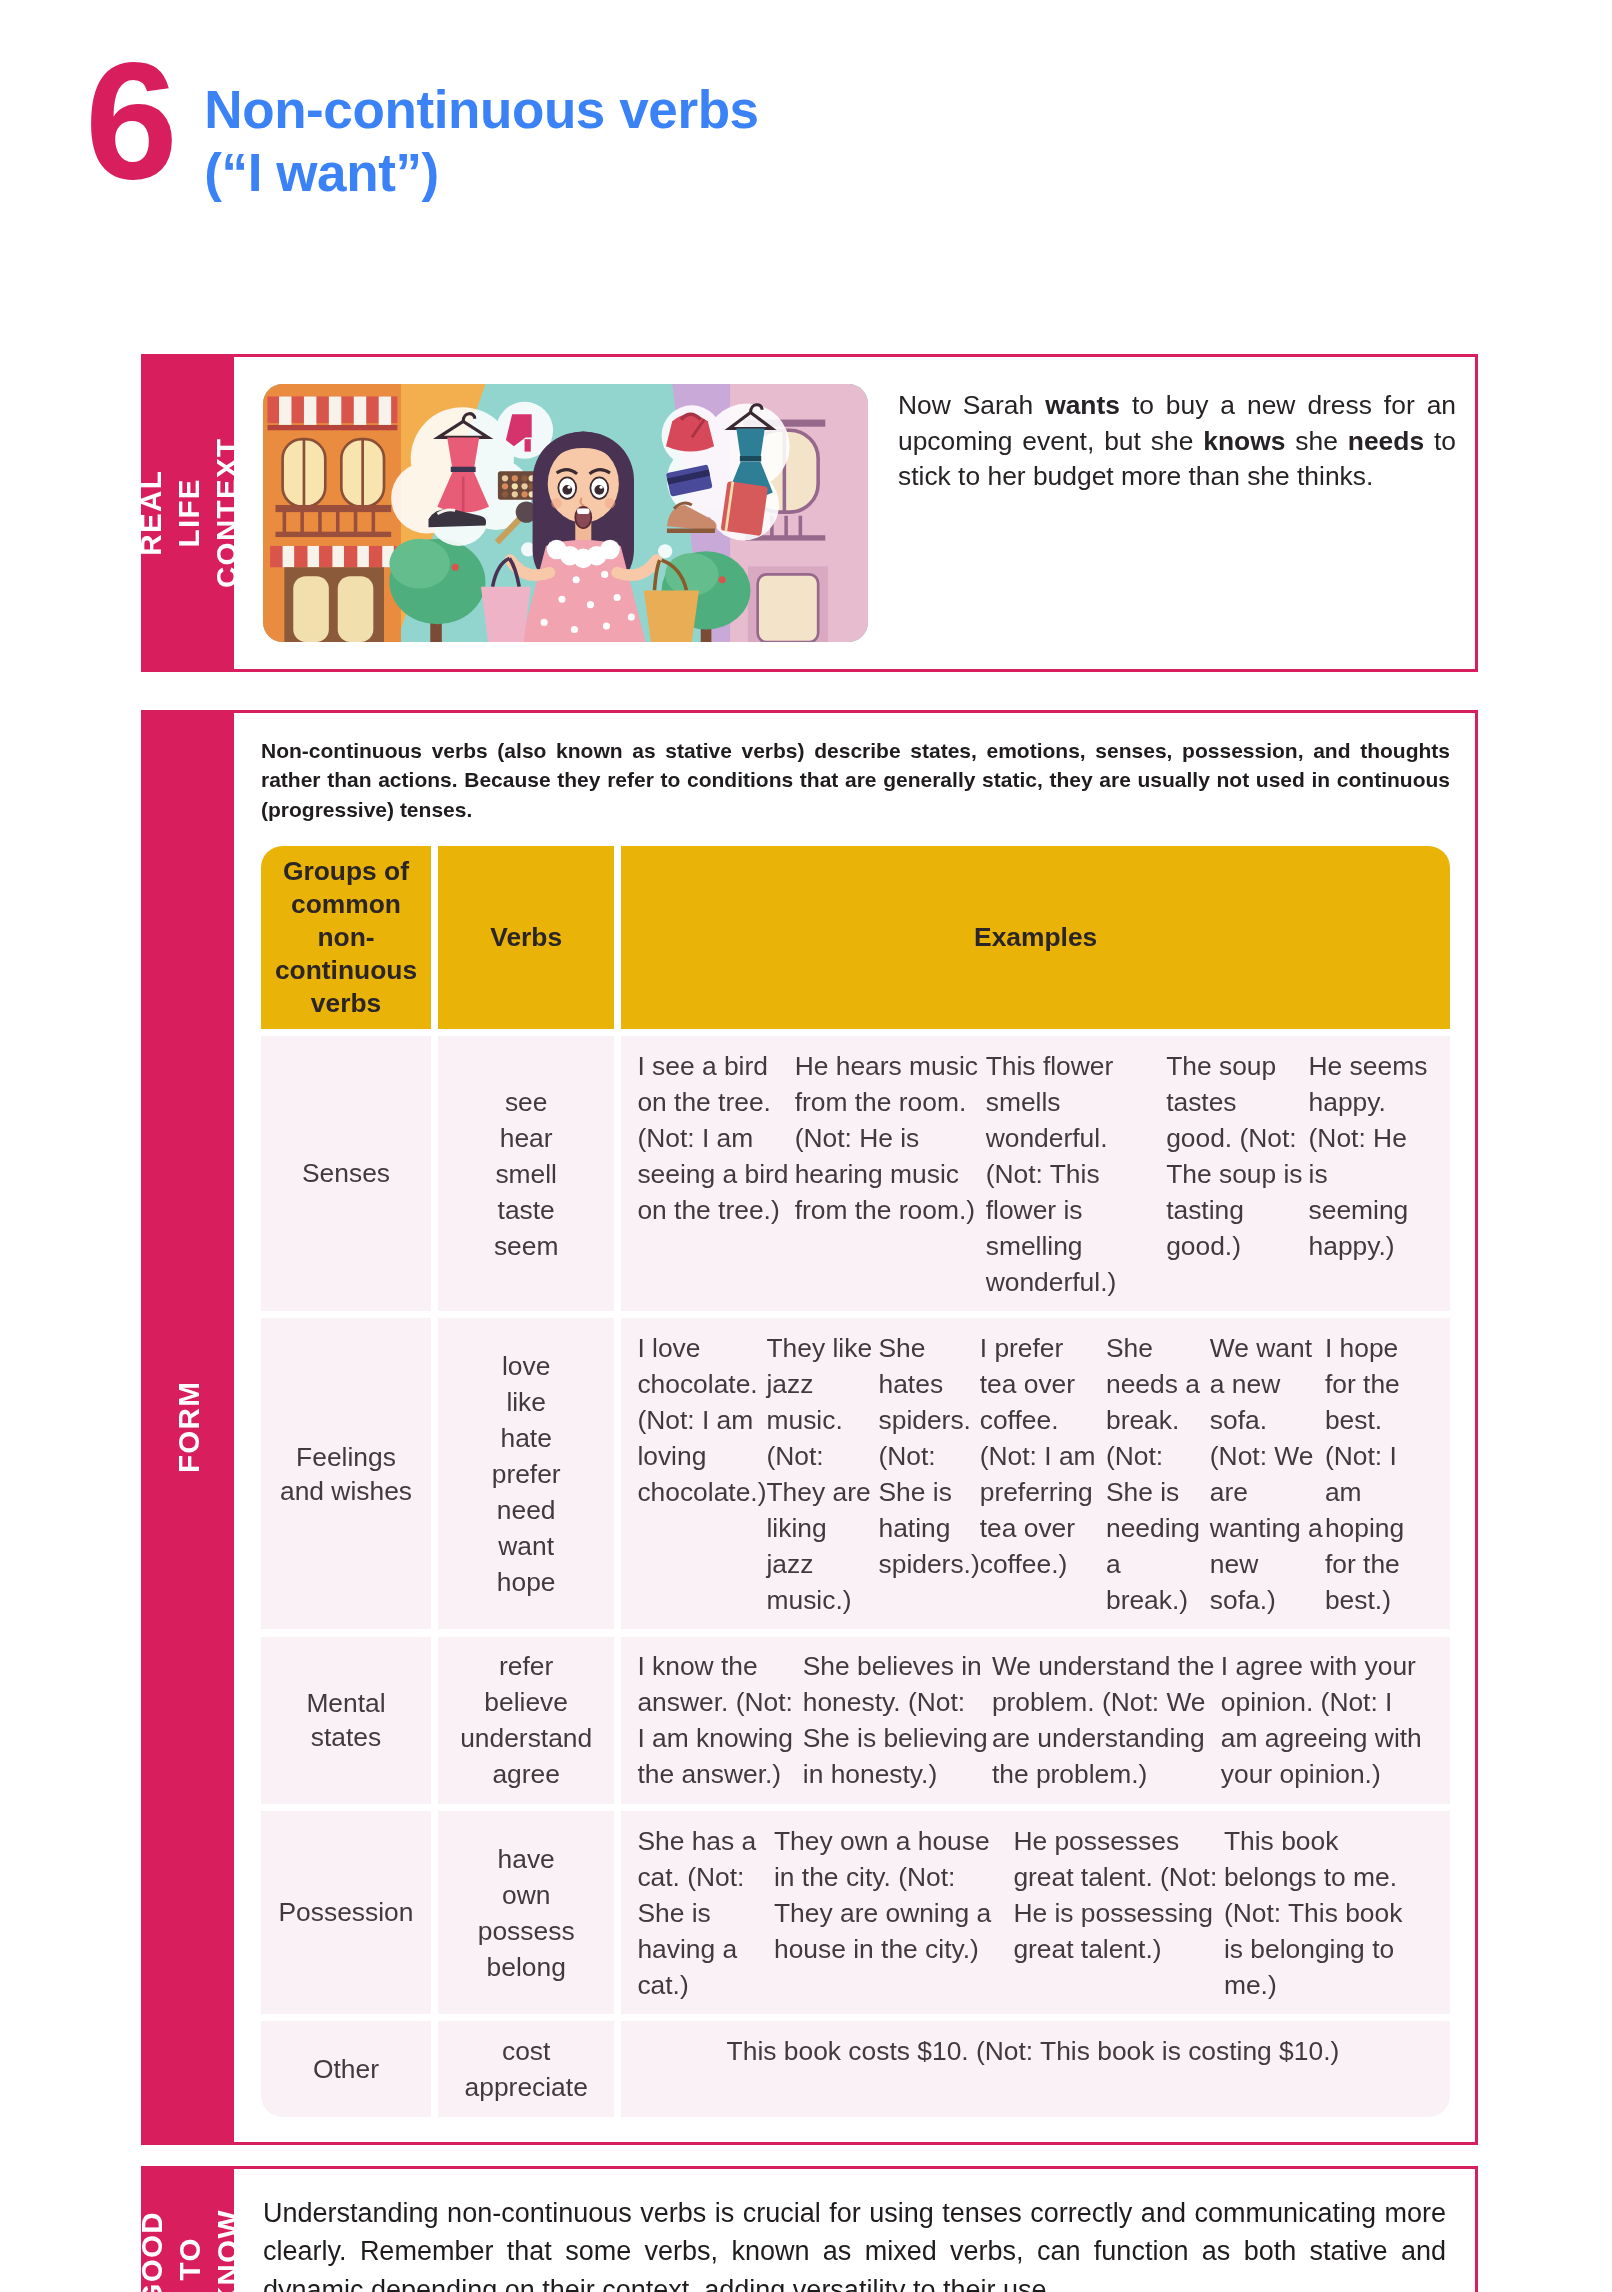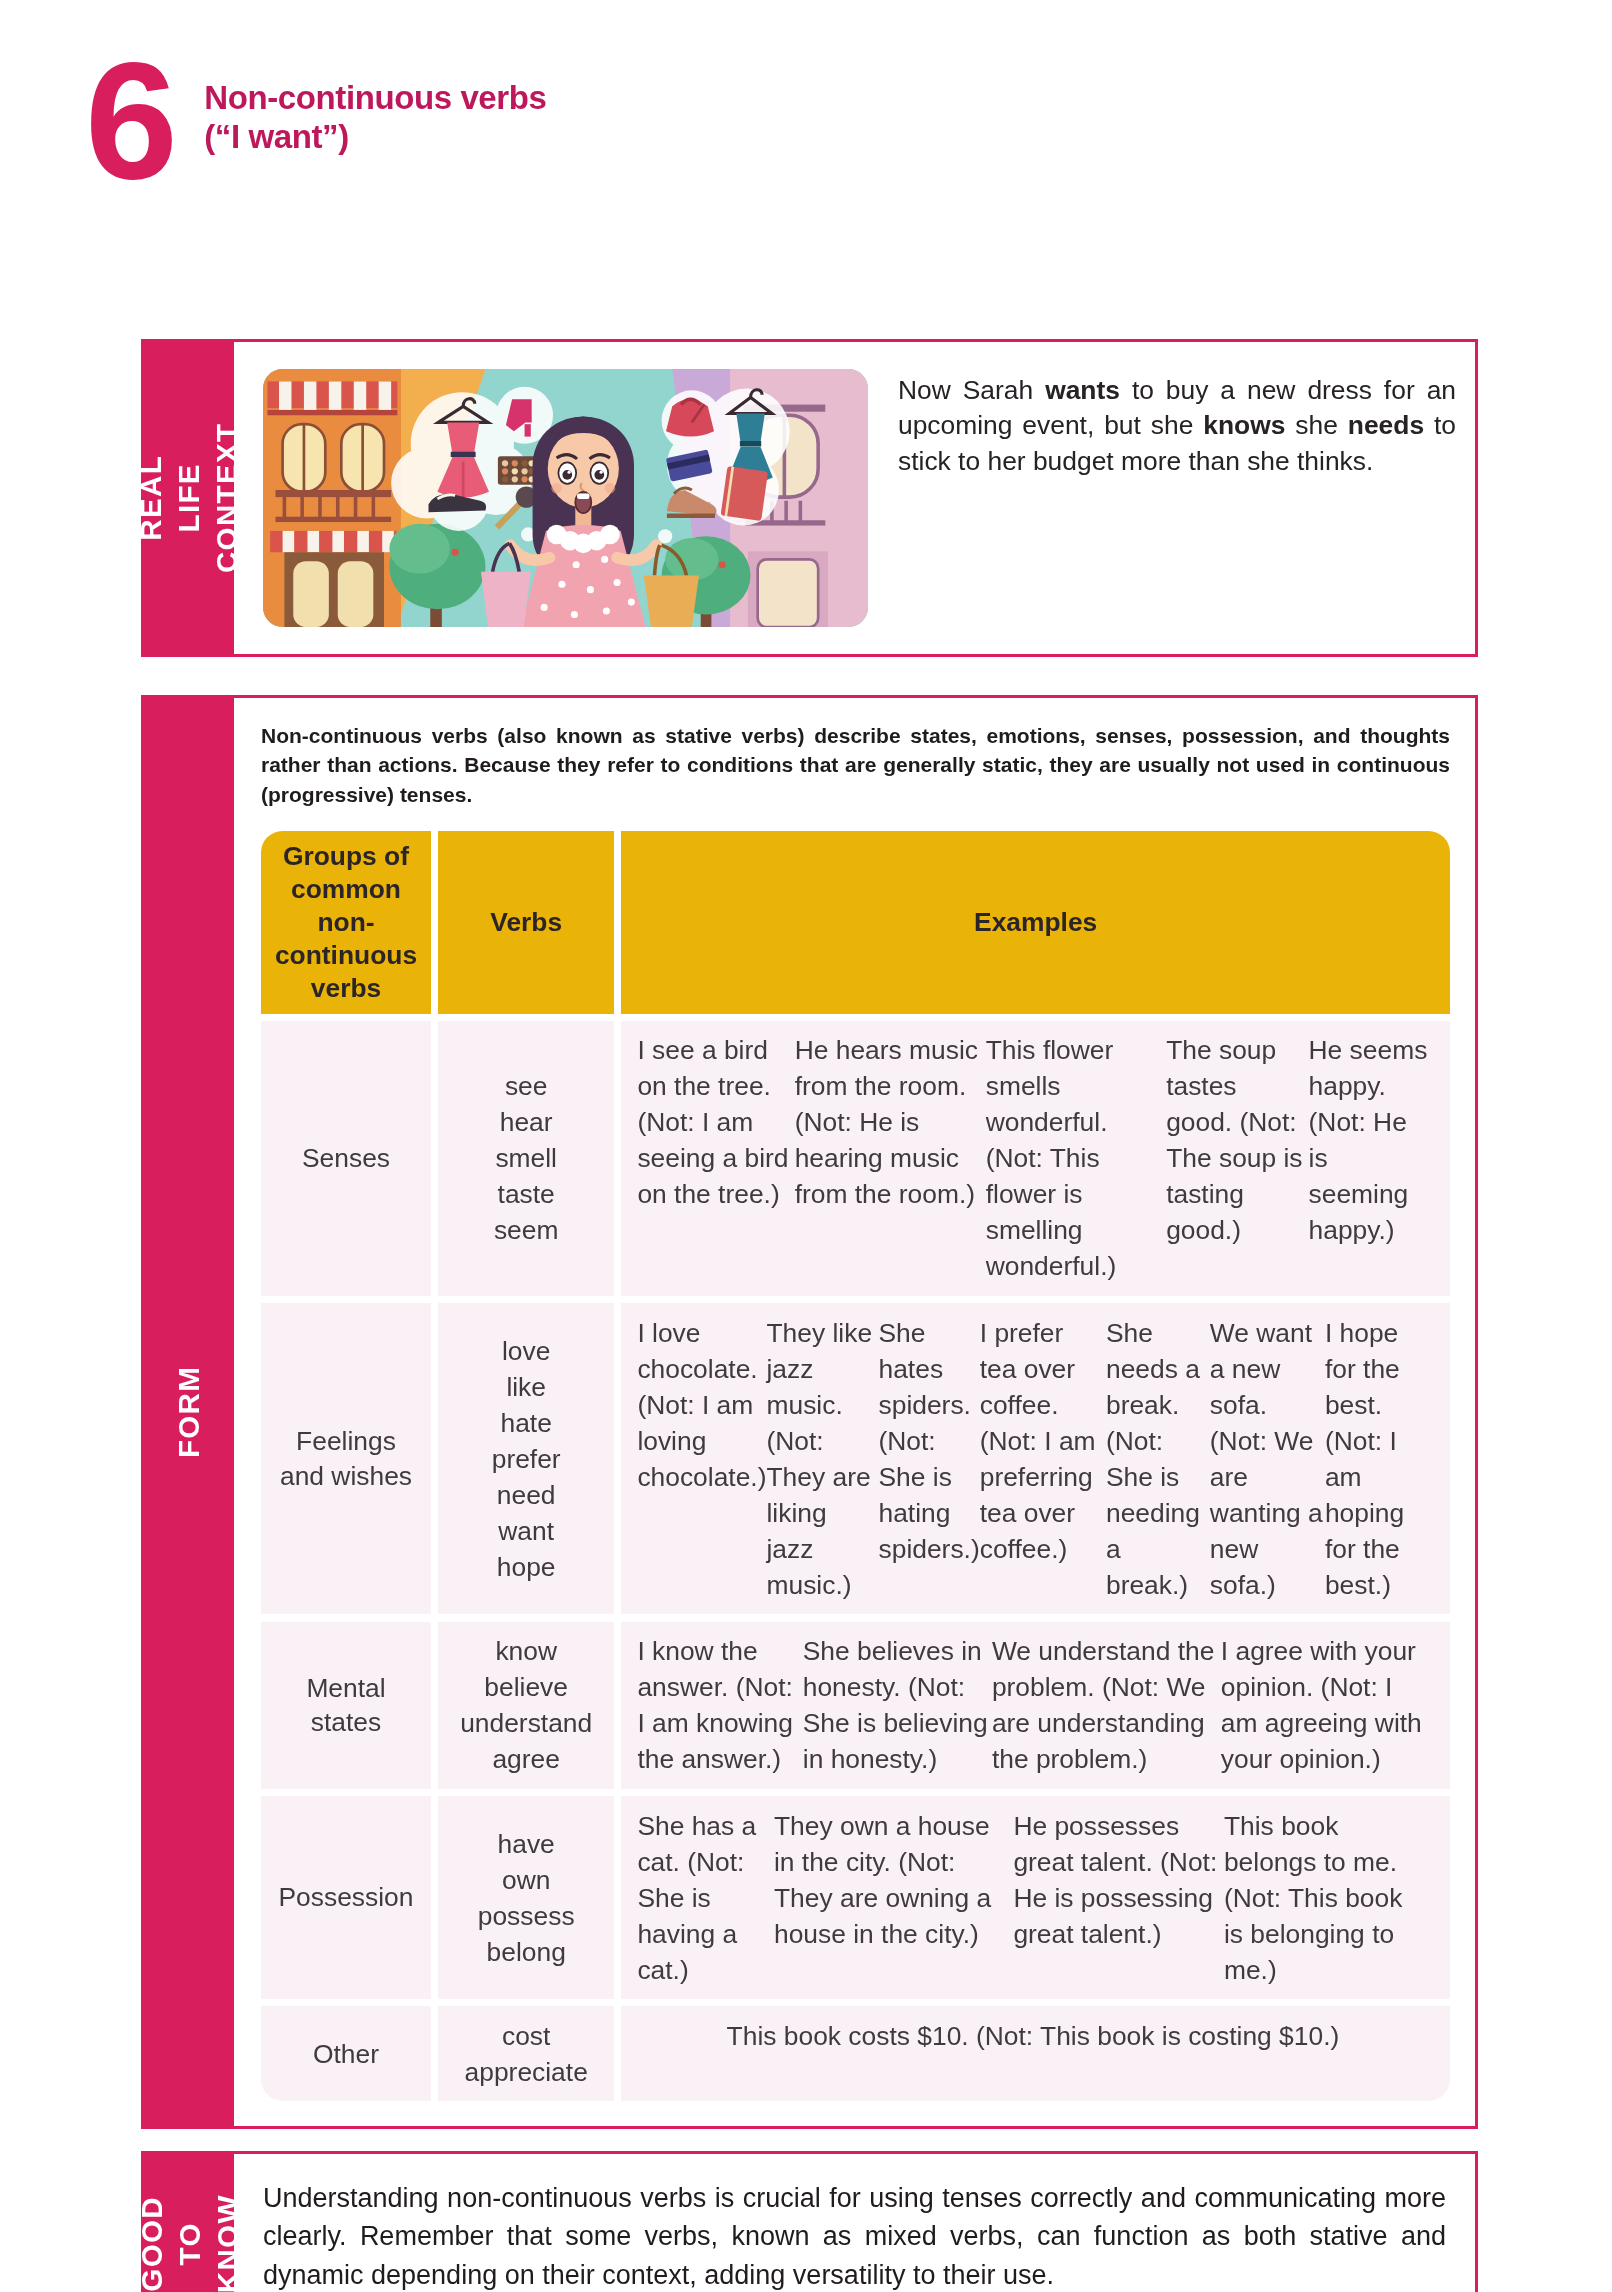--- a/index.html
+++ b/index.html
@@ -3,21 +3,21 @@
 <meta charset="utf-8">
 <style>
   html,body{margin:0;padding:0;background:#ffffff;}
   .page{
     position:relative;width:1612px;height:2293px;background:#ffffff;overflow:hidden;
     font-family:"Liberation Sans",sans-serif;color:#262226;
   }
   
   .chapter-header{display:flex;gap:30px;margin:52px 0 0 85px;align-items:flex-start;}
   .chapter-number{font-size:167px;font-weight:bold;color:#D81E5C;line-height:0.82;letter-spacing:-3.6px;}
-  .chapter-title{padding-top:27px;font-size:33px;font-weight:bold;color:#be185d;line-height:1.18;letter-spacing:-0.4px;}
+  .chapter-title{padding-top:27px;font-size:53px;font-weight:bold;color:#3b82f6;line-height:1.18;letter-spacing:-0.4px;}
   
   .section-box{
     position:relative;margin-left:141px;width:1337px;border:3.6px solid #D81E5C;background:#ffffff;box-sizing:border-box;
   }
   .band{
     position:absolute;left:0;top:0;bottom:0;width:90px;background:#D81E5C;
     display:flex;align-items:center;justify-content:center;
   }
   .band-label{
     transform:rotate(-90deg);color:#ffffff;font-weight:bold;font-size:29.6px;line-height:1.28;
@@ -326,21 +326,21 @@
             <div class="example-line">I love chocolate. (Not: I am loving chocolate.)</div>
             <div class="example-line">They like jazz music. (Not: They are liking jazz music.)</div>
             <div class="example-line">She hates spiders. (Not: She is hating spiders.)</div>
             <div class="example-line">I prefer tea over coffee. (Not: I am preferring tea over coffee.)</div>
             <div class="example-line">She needs a break. (Not: She is needing a break.)</div>
             <div class="example-line">We want a new sofa. (Not: We are wanting a new sofa.)</div>
             <div class="example-line">I hope for the best. (Not: I am hoping for the best.)</div>
           </div>
           <div class="cell group-cell">Mental states</div>
           <div class="cell verbs-cell">
-            <div class="verb-line">know</div>
+            <div class="verb-line">refer</div>
             <div class="verb-line">believe</div>
             <div class="verb-line">understand</div>
             <div class="verb-line">agree</div>
           </div>
           <div class="cell examples-cell">
             <div class="example-line">I know the answer. (Not: I am knowing the answer.)</div>
             <div class="example-line">She believes in honesty. (Not: She is believing in honesty.)</div>
             <div class="example-line">We understand the problem. (Not: We are understanding the problem.)</div>
             <div class="example-line">I agree with your opinion. (Not: I am agreeing with your opinion.)</div>
           </div>

